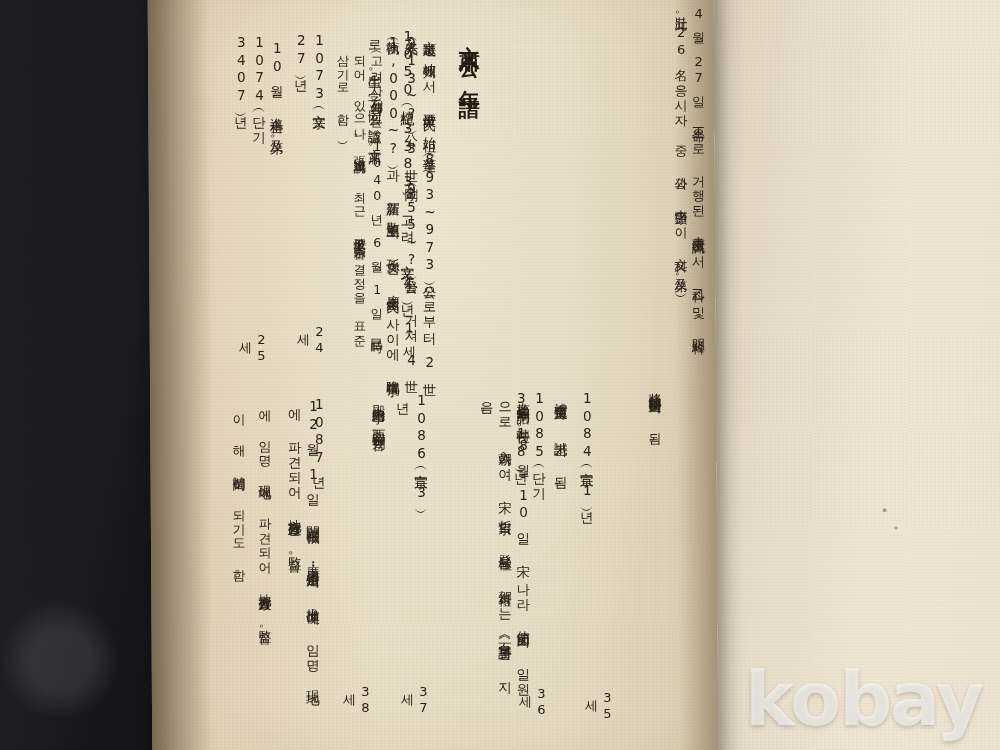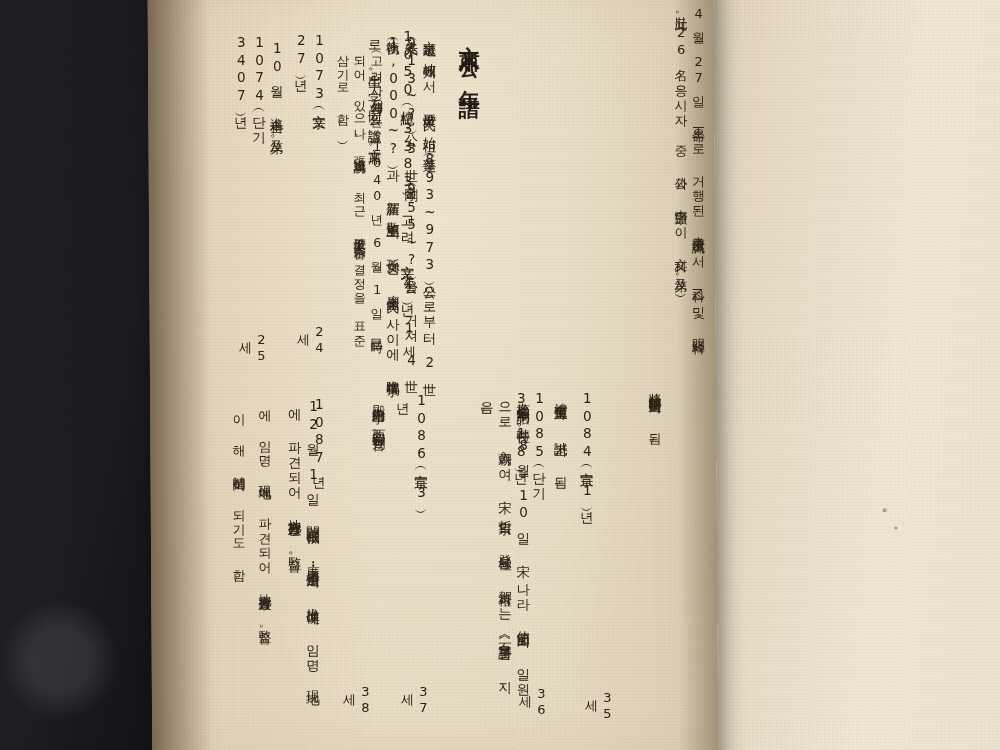--- a/index.html
+++ b/index.html
@@ -188,14 +188,15 @@
   <div class="col entry" style="left:370px; top:394px; height:180px;">殿中内給事 西京留守判官。</div>
   <div class="age" style="left:398px; top:684px; height:34px;">37세</div>
 
   <div class="col entry head" style="left:310px; top:396px; height:100px;">1087년</div>
   <div class="col entry" style="left:286px; top:398px; height:290px;">12월 1일 閤門祗候로 廣・忠・清州道의 出推使에 임명、現地에 파견되어 地方行政을 監督。</div>
   <div class="age" style="left:340px; top:684px; height:34px;">38세</div>
 
   <div class="col entry" style="left:256px; top:400px; height:260px; font-size:13px;">에 임명、現地에 파견되어 地方行政을 監督。</div>
   <div class="col entry" style="left:230px; top:404px; height:200px; font-size:13px;">이 해 補閏이 되기도 함。</div>
 
+  <div class="watermark">kobay</div>
 
 </div>
 
 </body></html>

